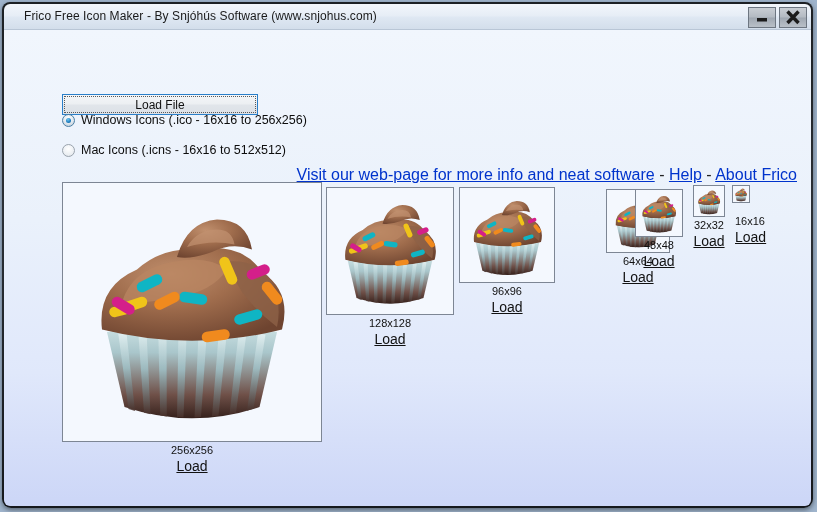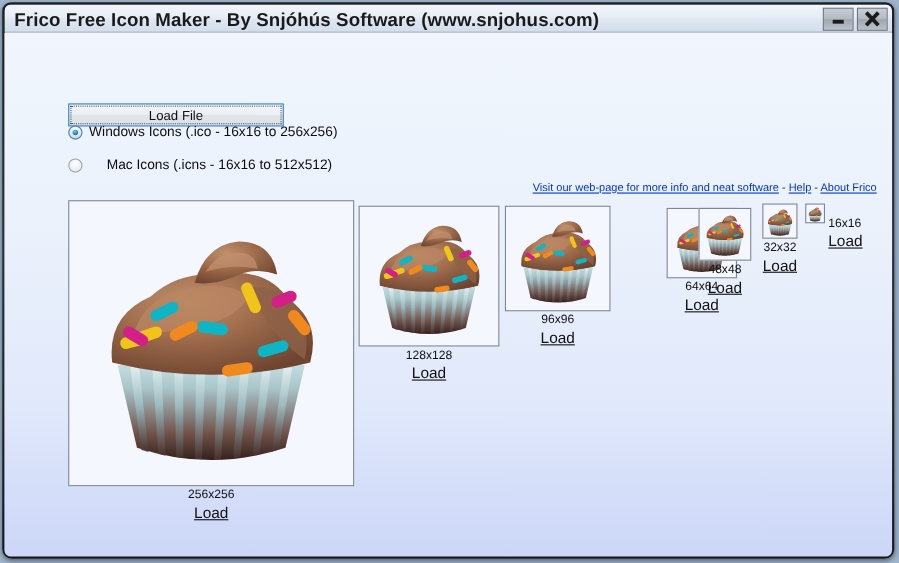--- a/index.html
+++ b/index.html
@@ -25,26 +25,25 @@
 
   #titlebar {
     position: relative;
     height: 26px;
     border-radius: 6px 6px 0 0;
     background: linear-gradient(180deg,#f2f6fb 0%,#e6edf6 48%,#dfe8f3 52%,#d3deeb 100%);
     border-bottom: 1px solid #b9c6d6;
   }
   #title-text {
     position: absolute;
-    left: 9px; top: 5px;
-    font-size: 17px;
+    left: 20px; top: 5px;
+    font-size: 12px;
     color: #1a1a1a;
     white-space: nowrap;
     letter-spacing: .1px;
-    font-weight: bold;
   }
 
   .winbtn {
     position: absolute;
     top: 3px;
     width: 28px; height: 21px;
     border: 1px solid #6d7681;
     background: linear-gradient(180deg,#c9ced4 0%,#b3bac2 48%,#9fa7b1 52%,#b9c0c8 100%);
     cursor: pointer;
   }
@@ -82,21 +81,21 @@
   .radio-row {
     position: absolute;
     left: 58px;
     display: flex; align-items: center;
     cursor: pointer;
     font-size: 12.5px;
     color: #0d0d0d;
     white-space: nowrap;
   }
   #radio-win { top: 83px; }
-  #radio-mac { top: 113px; gap: 16px; }
+  #radio-mac { top: 113px; }
   .radio-mark {
     width: 13px; height: 13px;
     border-radius: 50%;
     margin-right: 6px;
     flex: 0 0 auto;
     border: 1px solid #9aa3ad;
     background: radial-gradient(circle at 50% 35%, #ffffff 0%, #e9edf1 70%, #cfd6de 100%);
     position: relative;
   }
   .radio-mark.on {
@@ -109,21 +108,21 @@
     left: 3px; top: 3px;
     width: 5px; height: 5px;
     border-radius: 50%;
     background: radial-gradient(circle at 40% 30%, #6fc6f0 0%, #1e7ec0 60%, #0d5a93 100%);
   }
 
   
   #linkbar {
     position: absolute;
     right: 14px; top: 136px;
-    font-size: 10px;
+    font-size: 16px;
     color: #222;
     white-space: nowrap;
   }
   #linkbar a {
     color: #0033cc;
     text-decoration: underline;
     cursor: pointer;
   }
   .sep { color: #222; }
 
@@ -156,21 +155,21 @@
   .tile.inline-cap .tile-caption,
   .tile.inline-cap .tile-load { text-align: left; margin-top: 0; }
 
   
   #tile-256 { left: 58px;  top: 152px; }
   #tile-128 { left: 322px; top: 157px; }
   #tile-96  { left: 455px; top: 157px; }
   #tile-64  { left: 558px; top: 159px; padding-left: 44px; }
   #tile-48  { left: 631px; top: 159px; }
   #tile-32  { left: 689px; top: 155px; }
-  #tile-16  { left: 728px; top: 155px; }
+  #tile-16  { left: 728px; top: 155px; flex-direction: column; }
 
   
   .cupcake { display:block; }
 
   
   #save-icon-button {
     position: absolute;
     left: 58px; top: 451px;
     width: 700px; height: 30px;
     border: 1px solid #707070;

